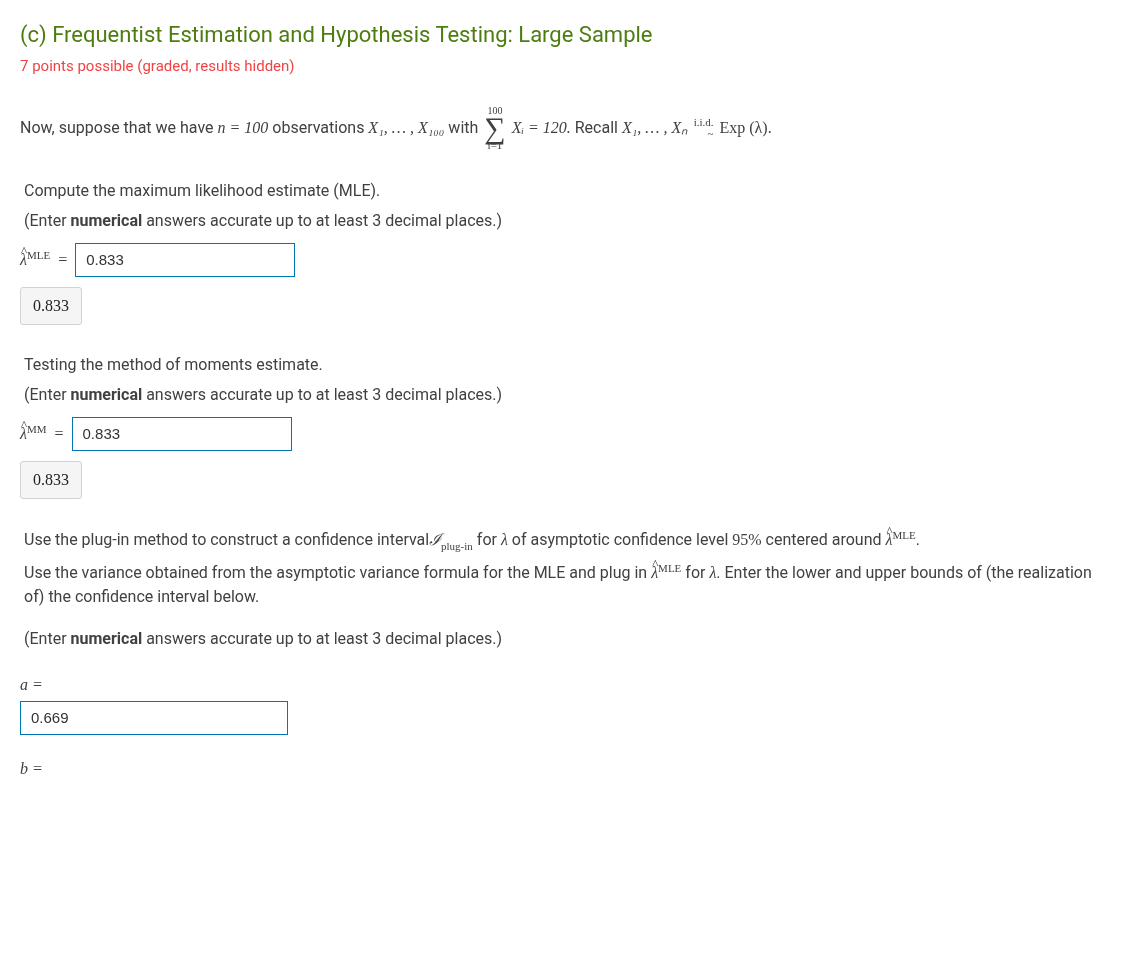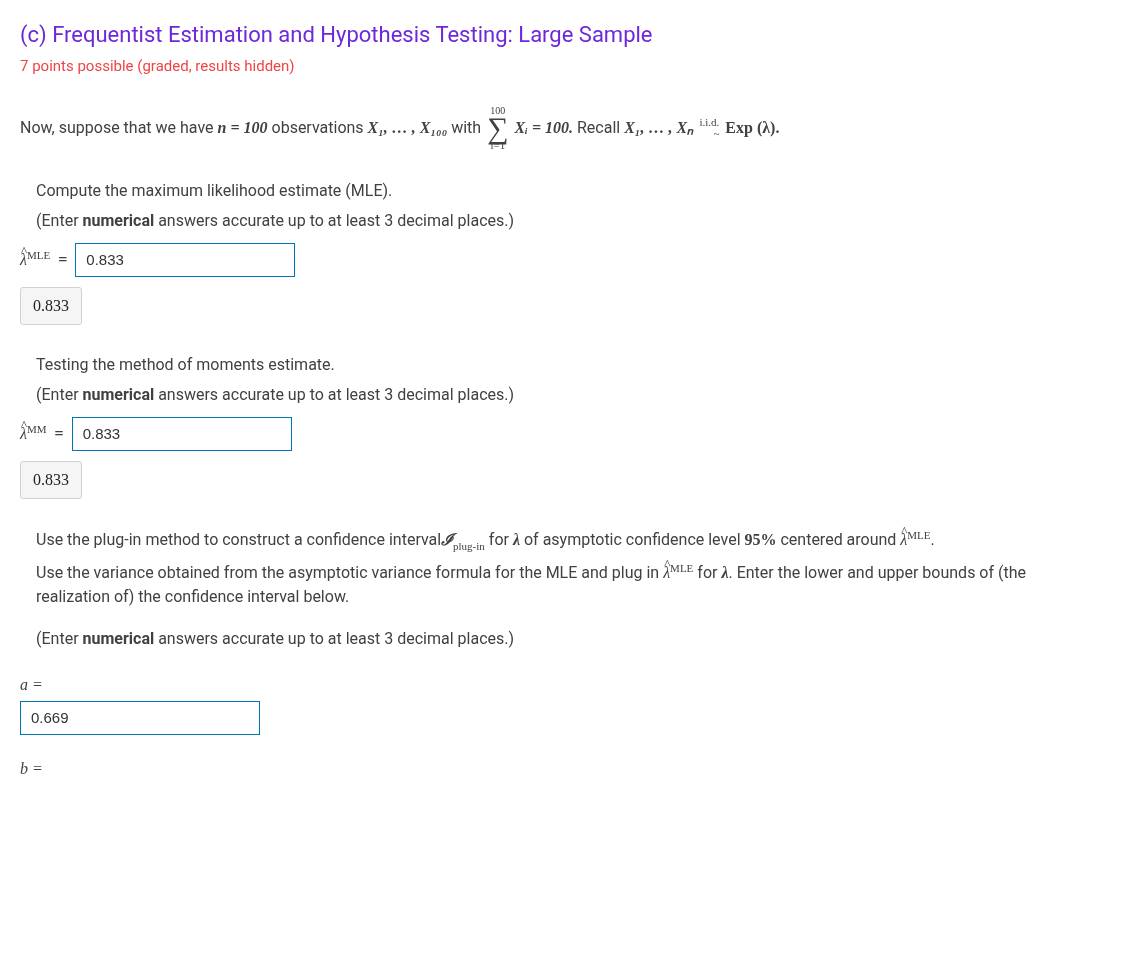--- a/index.html
+++ b/index.html
@@ -7,66 +7,65 @@
     color: #414141;
     margin: 0;
     padding: 18px 20px;
     font-size: 16px;
     line-height: 1.5;
     width: 1082px;
   }
   h2.title {
     font-weight: 400;
     font-size: 22px;
-    color: #6d28d9;
+    color: #4d7c0f;
     margin: 0 0 4px 0;
   }
   .subtitle {
     color: #ef4444;
     font-size: 15px;
     margin-bottom: 28px;
   }
   .mathline {
     margin: 8px 0 28px 0;
     font-size: 16px;
   }
   .prompt {
-    margin: 4px 0 6px 16px;
+    margin: 4px 0 6px 4px;
   }
   .answer-row {
     display:flex;
     align-items:center;
     gap:8px;
     margin-top:10px;
   }
   input.ans {
     border:1px solid #0075b4;
     padding:6px 10px;
     font-size:15px;
     width:220px;
     box-sizing:border-box;
     height:34px;
     color:#333;
   }
-  input.ans.small { width:240px; }
+  input.ans.small { width:268px; }
   .feedback {
     display:inline-block;
     border:1px solid #d2d2d2;
     background:#f5f5f5;
     padding:6px 12px;
     font-family: "Times New Roman", serif;
     font-size:16px;
     margin-top:10px;
     border-radius:3px;
     color:#222;
   }
   .block { margin-bottom:28px; }
   .eq {
     font-family:"Times New Roman", serif;
-    font-weight:bold;
   }
   .sum-wrap {
     display:inline-block;
     position:relative;
     vertical-align: middle;
     text-align:center;
     line-height:1;
     margin:0 2px;
   }
   .sum-wrap .top { font-size:10px; display:block; font-family:"Times New Roman", serif;}
@@ -101,21 +100,21 @@
   <span>Now, suppose that we have </span>
   <span class="eq" style="font-style:italic;">n = 100</span>
   <span> observations </span>
   <span class="eq" style="font-style:italic;">X₁, … , X₁₀₀</span>
   <span>with </span>
   <span class="sum-wrap">
     <span class="top">100</span>
     <span class="sigma">∑</span>
     <span class="bot">i=1</span>
   </span>
-  <span class="eq" style="font-style:italic;">Xᵢ = 100.</span>
+  <span class="eq" style="font-style:italic;">Xᵢ = 120.</span>
   <span> Recall </span>
   <span class="eq" style="font-style:italic;">X₁, … , Xₙ</span>
   <span class="iid">
     <span class="t">i.i.d.</span>
     <span class="b">~</span>
   </span>
   <span class="eq">Exp (λ).</span>
 </div>
 
 <div class="block">

